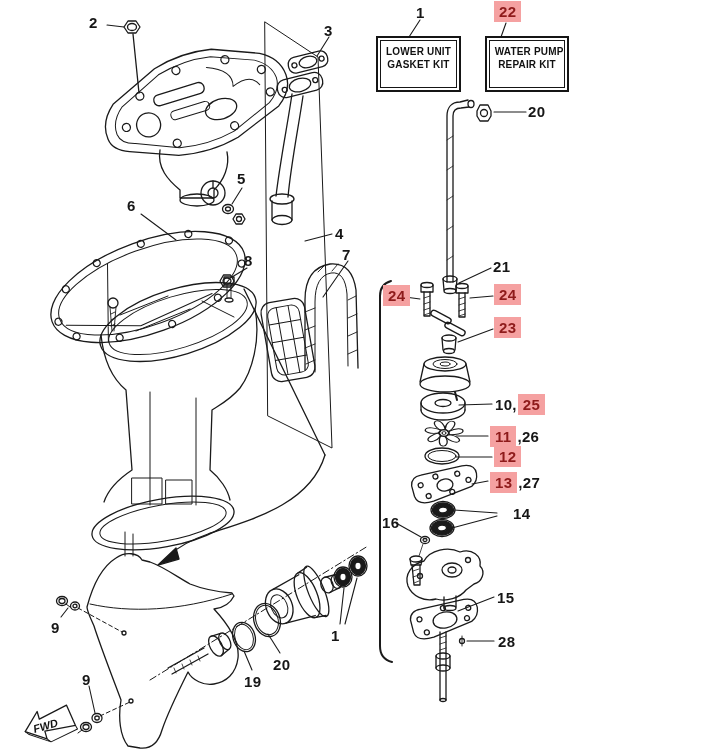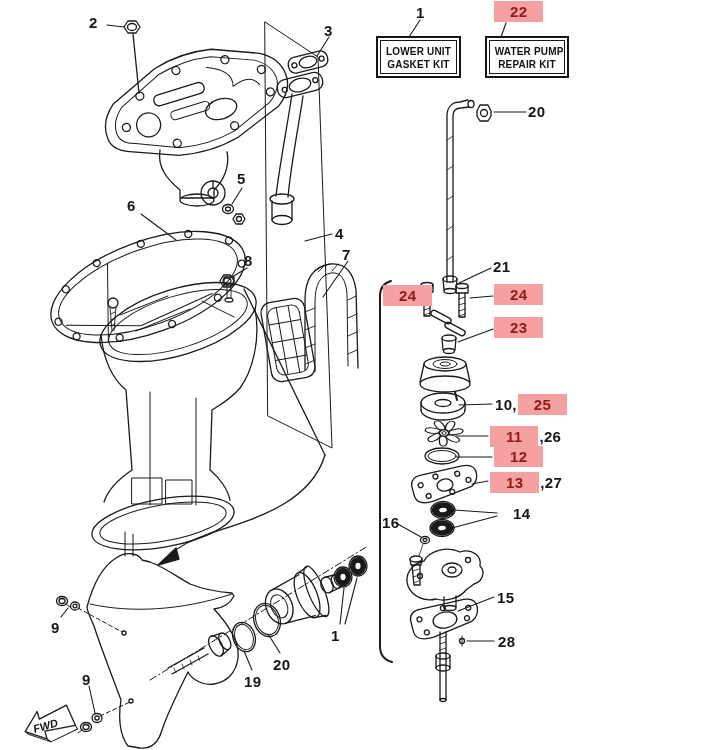--- a/index.html
+++ b/index.html
@@ -2,23 +2,23 @@
 <html style="--hl-bg: #f5a1a1; --hl-text: #8e1b1b; --model-text: #b6babd;"><head>
 <meta charset="utf-8">
 <style>
   html,body{margin:0;padding:0;background:#fff;}
   #stage{position:relative;width:722px;height:750px;background:#fff;overflow:hidden;
          font-family:"Liberation Sans",sans-serif;}
   #art{position:absolute;left:0;top:0;}
   .callout{position:absolute;font-size:15px;font-weight:700;color:#161616;line-height:1;
            white-space:nowrap;letter-spacing:0.3px;}
   .callout span{display:inline-block;padding:2px 1px;}
-  .callout span.hl{background:var(--hl-bg,#f5a1a1);color:var(--hl-text,#8e1b1b);padding:3px 16px;}
+  .callout span.hl{background:var(--hl-bg,#f5a1a1);color:var(--hl-text,#8e1b1b);padding:3px 5px;}
   .kitbox{position:absolute;border:2.5px solid #151515;background:#fff;}
-  .kitbox .inner{border:1.2px solid #151515;margin:2px;padding:4px 3px 2px 3px;
+  .kitbox .inner{border:1.2px solid #151515;margin:2px;padding:4px 3px 16px 3px;
                  text-align:center;}
   .kitbox .line{font-size:10.5px;font-weight:700;color:#111;line-height:13px;
                 letter-spacing:0.2px;transform:scaleX(0.95);white-space:nowrap;}
   #model-code{position:absolute;left:500px;top:678px;font-size:37px;color:var(--model-text,#b6babd);
               letter-spacing:1.5px;font-weight:400;}
 </style>
 </head>
 <body>
 
 <div id="stage">

